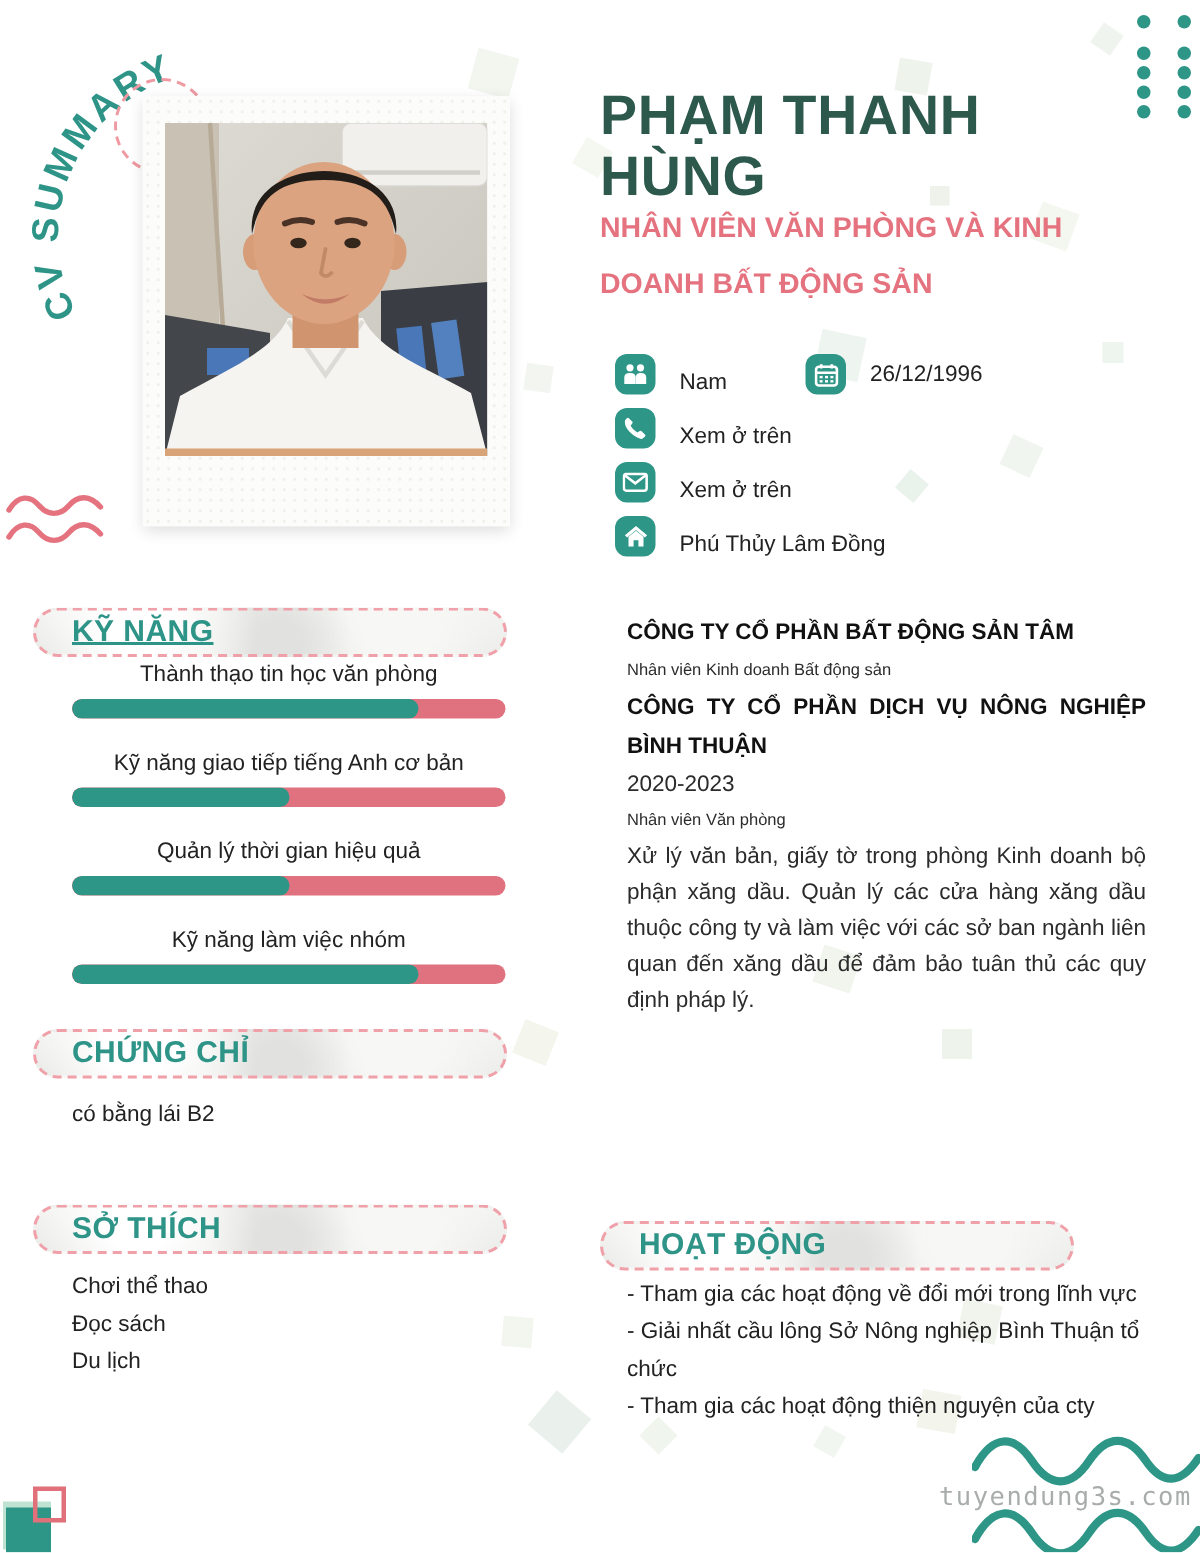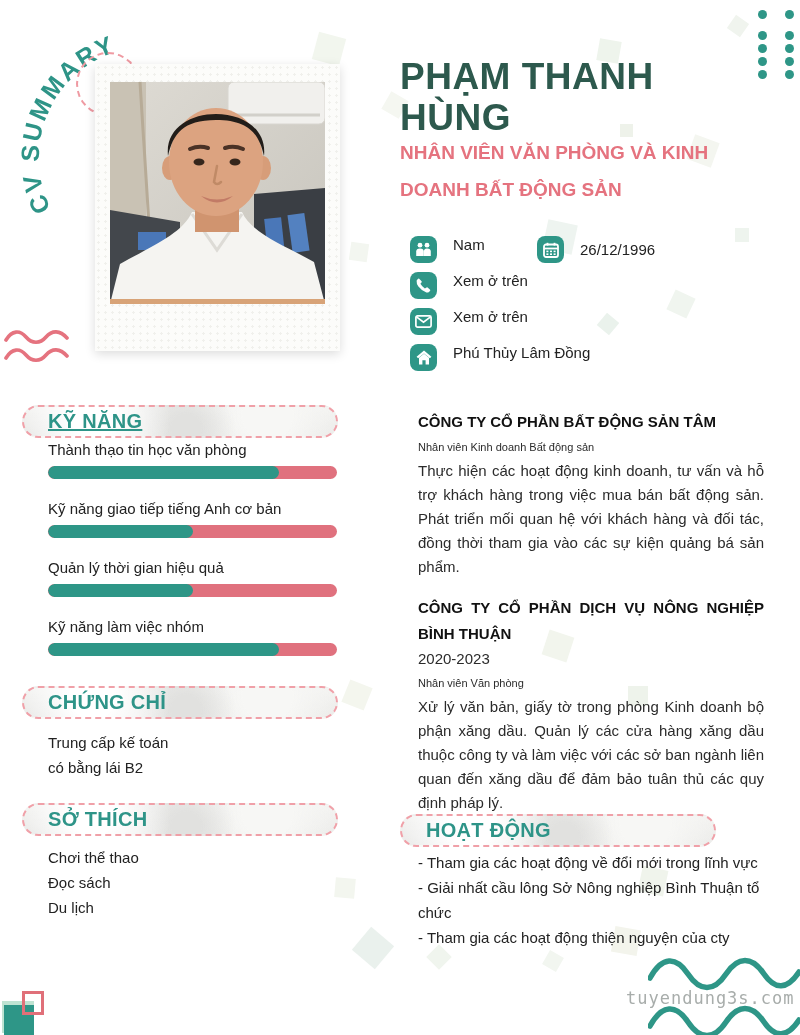--- a/index.html
+++ b/index.html
@@ -30,41 +30,41 @@
   .dot.gap { margin-top:8px; }
 
   
   .name { position:absolute; left:400px; top:56px; width:330px;
     font-size:37px; font-weight:bold; line-height:41px; color:#2d594d; letter-spacing:.5px; }
   .subtitle { position:absolute; left:400px; top:134px; width:340px;
     font-size:19px; font-weight:bold; line-height:37px; color:#e5737f; }
 
   
   .contact { position:absolute; left:400px; top:236px; width:370px; }
-  .c-row { position:relative; display:flex; align-items:flex-start; height:27px; margin-bottom:9px;padding-left:10px; }
+  .c-row { position:relative; display:flex; align-items:flex-end; height:27px; margin-bottom:9px;padding-left:10px; }
   .c-icon { width:27px; height:27px; border-radius:8px; background:#2e9687; flex:0 0 27px;
     display:flex; align-items:center; justify-content:center; }
   .c-val { margin-left:16px; font-size:15px; color:#222; }
   .c-cell2 { position:absolute; left:137px; top:0; display:flex; align-items:center; height:27px; }
 
   
   .pill { position:absolute; height:33px; border-radius:18px;
     border:2px dashed #f0a0a8;
     background:
       radial-gradient(circle at 22% 30%, #ffffff 0 9%, transparent 32%),
       radial-gradient(circle at 52% 75%, #e1e1df 0 9%, transparent 30%),
       radial-gradient(circle at 78% 30%, #f7f7f5 0 10%, transparent 38%),
       radial-gradient(circle at 38% 55%, #ececea 0 8%, transparent 30%),
       linear-gradient(180deg,#f1f1ef,#e6e6e4);
     display:flex; align-items:center; padding-left:24px;
     font-size:20px; font-weight:bold; color:#2e9488; letter-spacing:.3px; }
 
   
   .skills { position:absolute; left:48px; top:441px; width:289px; }
-  .skill { margin-bottom:21px; }
+  .skill { margin-bottom:21px;text-align:center; }
   .skill-label { font-size:15px; color:#222; margin-bottom:8px; }
   .skill-bar { height:13px; border-radius:7px; background:#e0717e; overflow:hidden; }
   .skill-fill { height:100%; border-radius:7px; background:#2e9687; }
 
   .plain-list { position:absolute; font-size:15px; color:#222; line-height:25px; }
 
   
   .jobs { position:absolute; left:418px; top:409px; width:346px; }
   .job-company { font-size:15px; font-weight:bold; line-height:26px; text-align:justify; color:#111; }
   .job-period { font-size:15px; line-height:24px; color:#2b2b2b; }
@@ -257,36 +257,34 @@
       <div class="skill">
         <div class="skill-label">Kỹ năng làm việc nhóm</div>
         <div class="skill-bar">
           <div class="skill-fill" style="width: 80%;"></div>
         </div>
       </div>
     </div>
 
   <div class="pill" style="left:22px;top:686px;width:316px;">CHỨNG CHỈ</div>
   <div class="plain-list" id="cert-list" style="left:48px;top:730px;width:280px;">
-      <div class="">Trung cấp kế toán</div>
       <div class="">có bằng lái B2</div>
     </div>
 
   <div class="pill" style="left:22px;top:803px;width:316px;">SỞ THÍCH</div>
   <div class="plain-list" id="hobby-list" style="left:48px;top:845px;width:280px;">
       <div class="">Chơi thể thao</div>
       <div class="">Đọc sách</div>
       <div class="">Du lịch</div>
     </div>
 
   <div class="jobs" id="jobs">
       <div class="job">
         <div class="job-company">CÔNG TY CỔ PHẦN BẤT ĐỘNG SẢN TÂM</div>
         <div class="job-role">Nhân viên Kinh doanh Bất động sản</div>
-        <div class="job-desc">Thực hiện các hoạt động kinh doanh, tư vấn và hỗ trợ khách hàng trong việc mua bán bất động sản. Phát triển mối quan hệ với khách hàng và đối tác, đồng thời tham gia vào các sự kiện quảng bá sản phẩm.</div>
       </div>
       <div class="job">
         <div class="job-company">CÔNG TY CỔ PHẦN DỊCH VỤ NÔNG NGHIỆP BÌNH THUẬN</div>
         <div class="job-period">2020-2023</div>
         <div class="job-role">Nhân viên Văn phòng</div>
         <div class="job-desc">Xử lý văn bản, giấy tờ trong phòng Kinh doanh bộ phận xăng dầu. Quản lý các cửa hàng xăng dầu thuộc công ty và làm việc với các sở ban ngành liên quan đến xăng dầu để đảm bảo tuân thủ các quy định pháp lý.</div>
       </div>
     </div>
 
   <div class="pill" style="left:400px;top:814px;width:316px;">HOẠT ĐỘNG</div>

